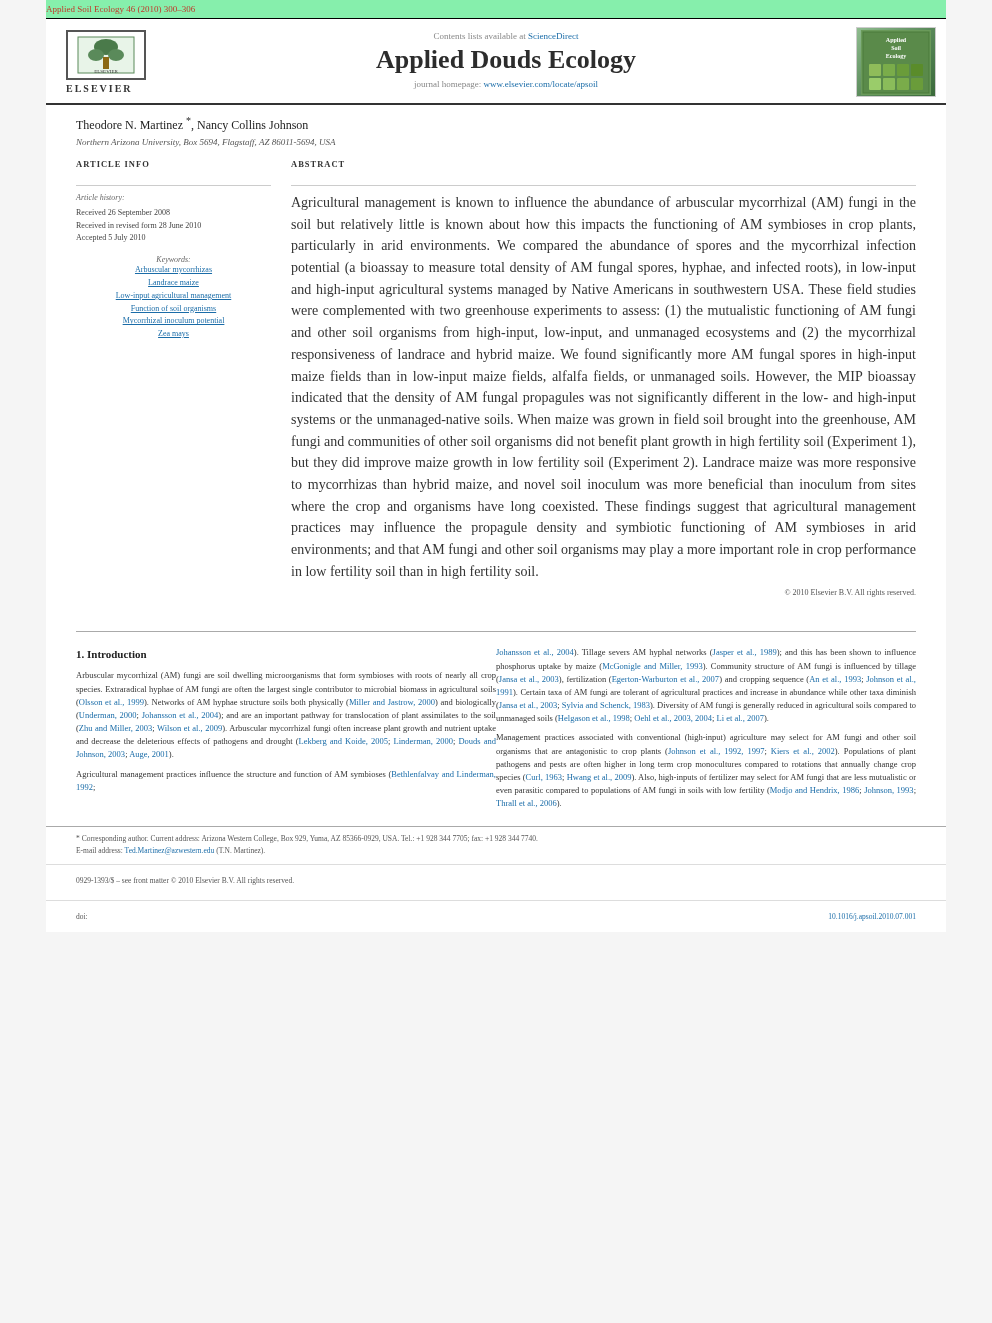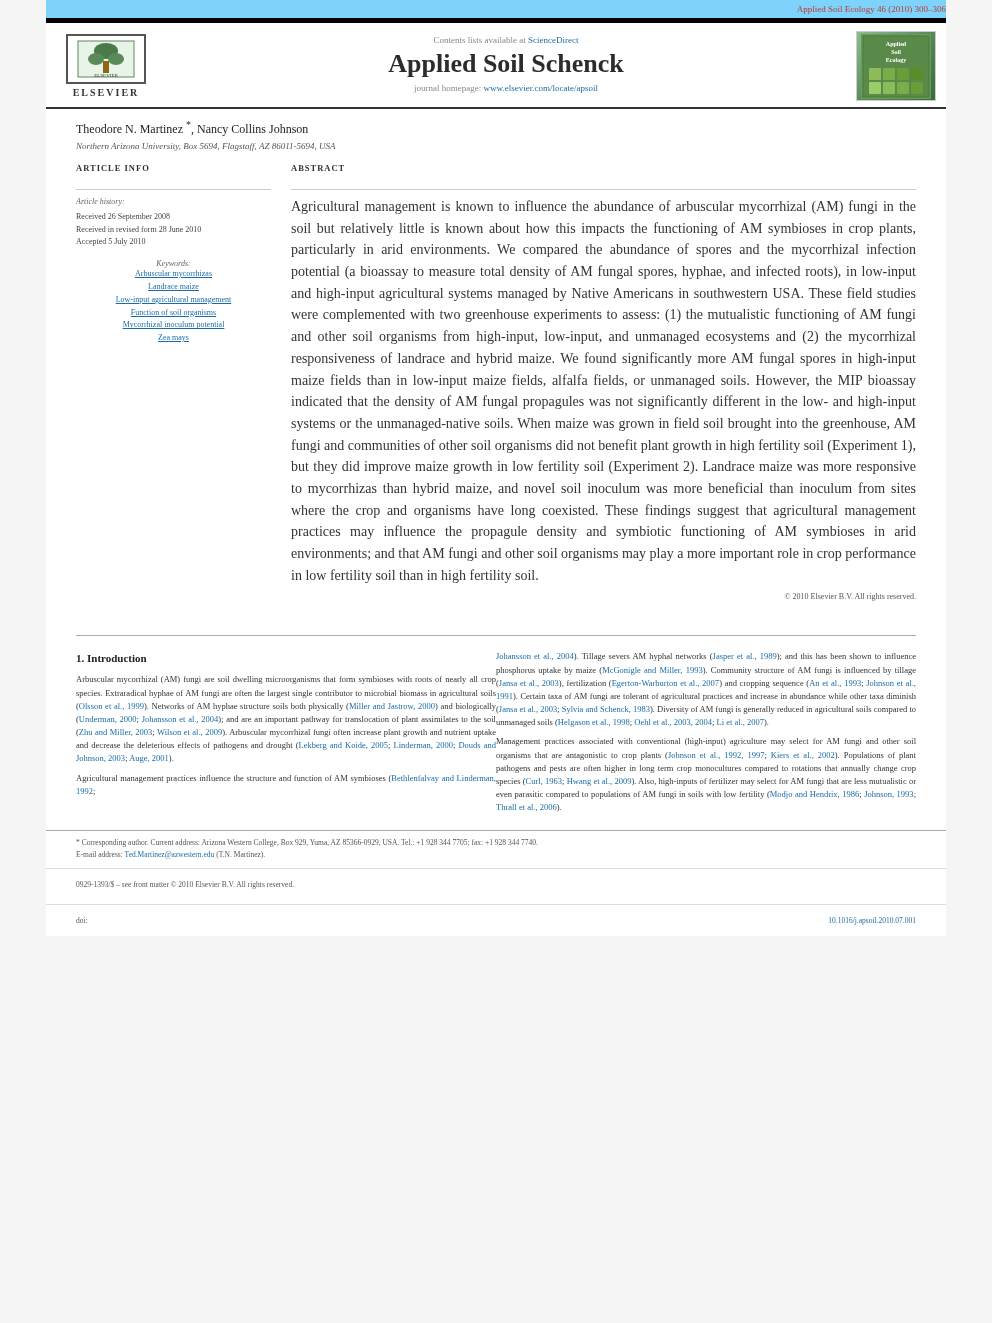--- a/index.html
+++ b/index.html
@@ -12,45 +12,44 @@
       min-height: 1323px;
     }
     .page-wrapper {
       background: #fff;
       width: 900px;
       margin: 0 auto;
       padding: 0;
     }
     
     .top-banner {
-      background: #7dd3fc;
-      text-align: right;
+      background: #86efac;
+      text-align: left;
       padding: 4px 0;
       font-size: 9px;
       color: #c0392b;
-      border-bottom: 5px solid #000000;
+      border-bottom: 1px solid #000000;
     }
     
     .header-area {
       display: flex;
       align-items: stretch;
       border-bottom: 2px solid #333;
       padding: 8px 0 6px 0;
     }
     .header-left {
       width: 120px;
       display: flex;
       flex-direction: column;
       align-items: center;
       justify-content: center;
       padding: 0 10px;
     }
     .elsevier-logo {
       font-size: 9px;
-      text-align: center;
     }
     .elsevier-logo .logo-box {
       width: 80px;
       height: 50px;
       border: 2px solid #555;
       display: flex;
       flex-direction: column;
       align-items: center;
       justify-content: center;
       margin-bottom: 3px;
@@ -266,21 +265,21 @@
             <text x="30" y="38" text-anchor="middle" font-size="5" fill="#333" font-family="serif">ELSEVIER</text>
           </svg>
         </div>
         <span class="elsevier-text">ELSEVIER</span>
       </div>
     </div>
     <div class="header-center">
       <div class="sciencedirect-link">
         <span>Contents lists available at </span><a>ScienceDirect</a>
       </div>
-      <div class="journal-title">Applied Soil Schenck</div>
+      <div class="journal-title">Applied Douds Ecology</div>
       <div class="journal-homepage">
         <span>journal homepage: </span><a>www.elsevier.com/locate/apsoil</a>
       </div>
     </div>
     <div class="header-right">
       <div class="journal-thumb">
         <svg width="70" height="65" viewBox="0 0 70 65">
           <rect width="70" height="65" fill="#6a9a5a"></rect>
           <rect x="2" y="2" width="66" height="61" fill="#5a8a4a" stroke="#4a7a3a" stroke-width="1"></rect>
           <text x="35" y="12" text-anchor="middle" font-size="6" fill="#fff" font-family="serif" font-weight="bold">Applied</text>

